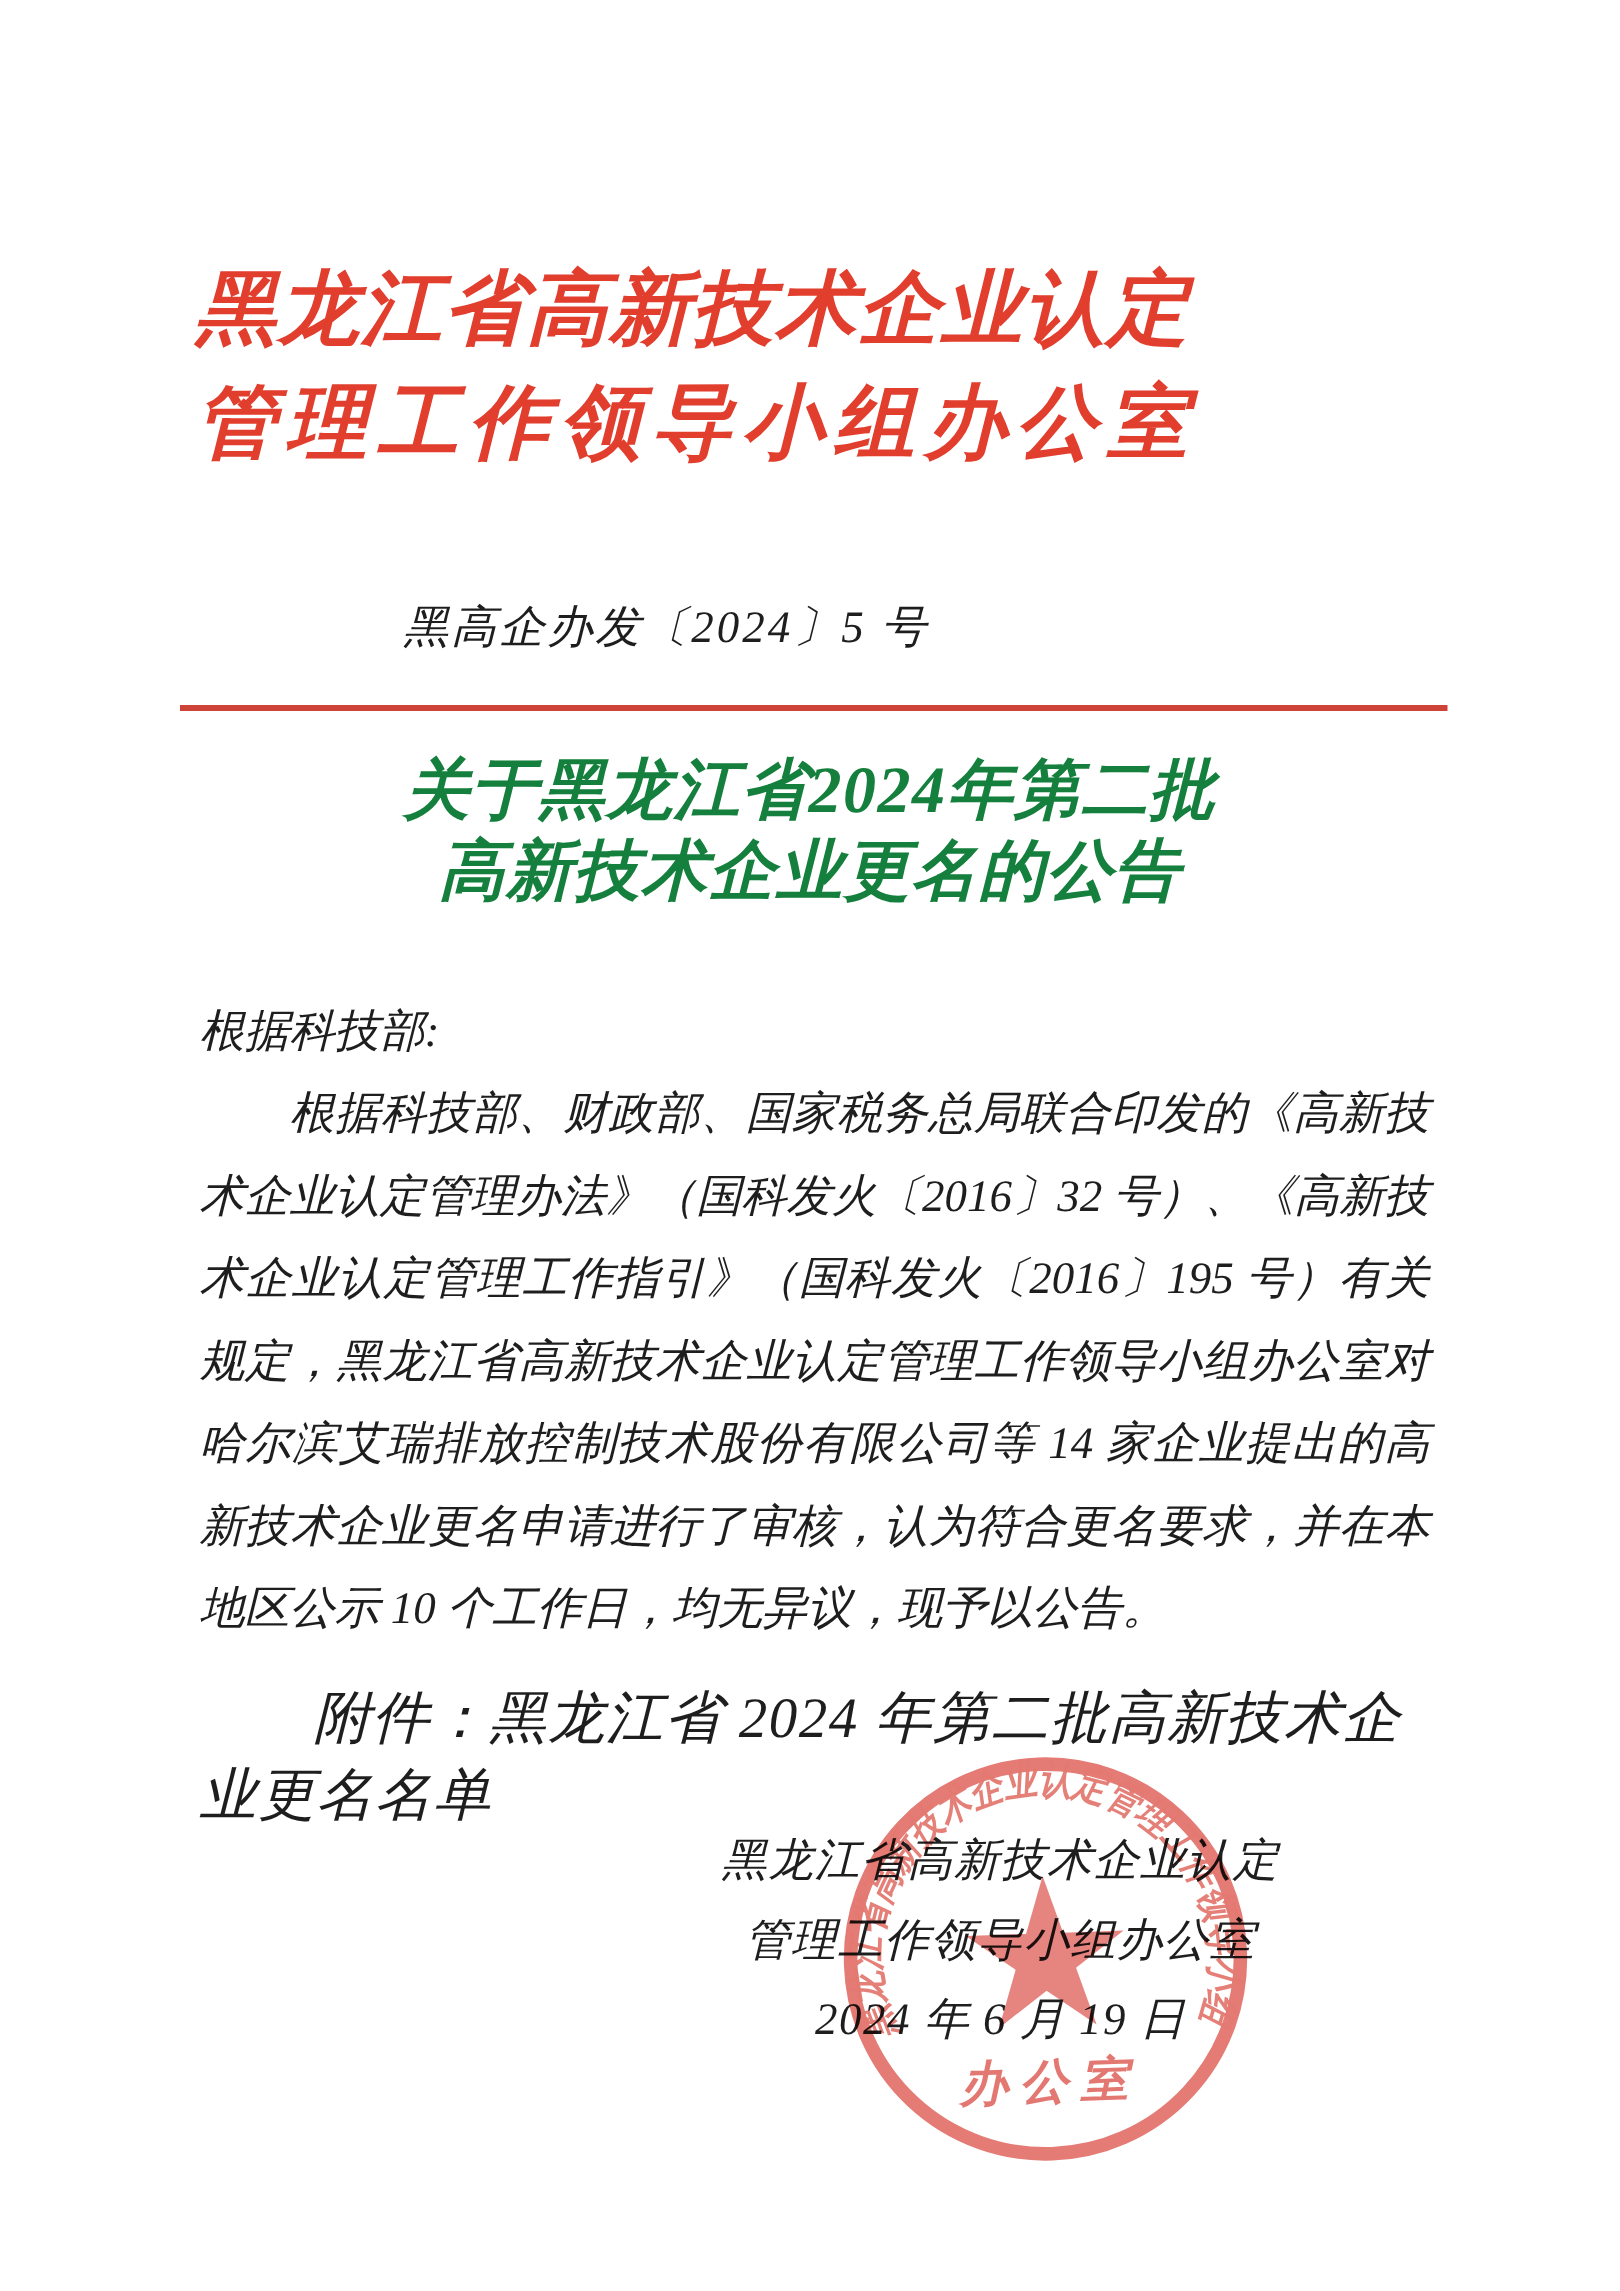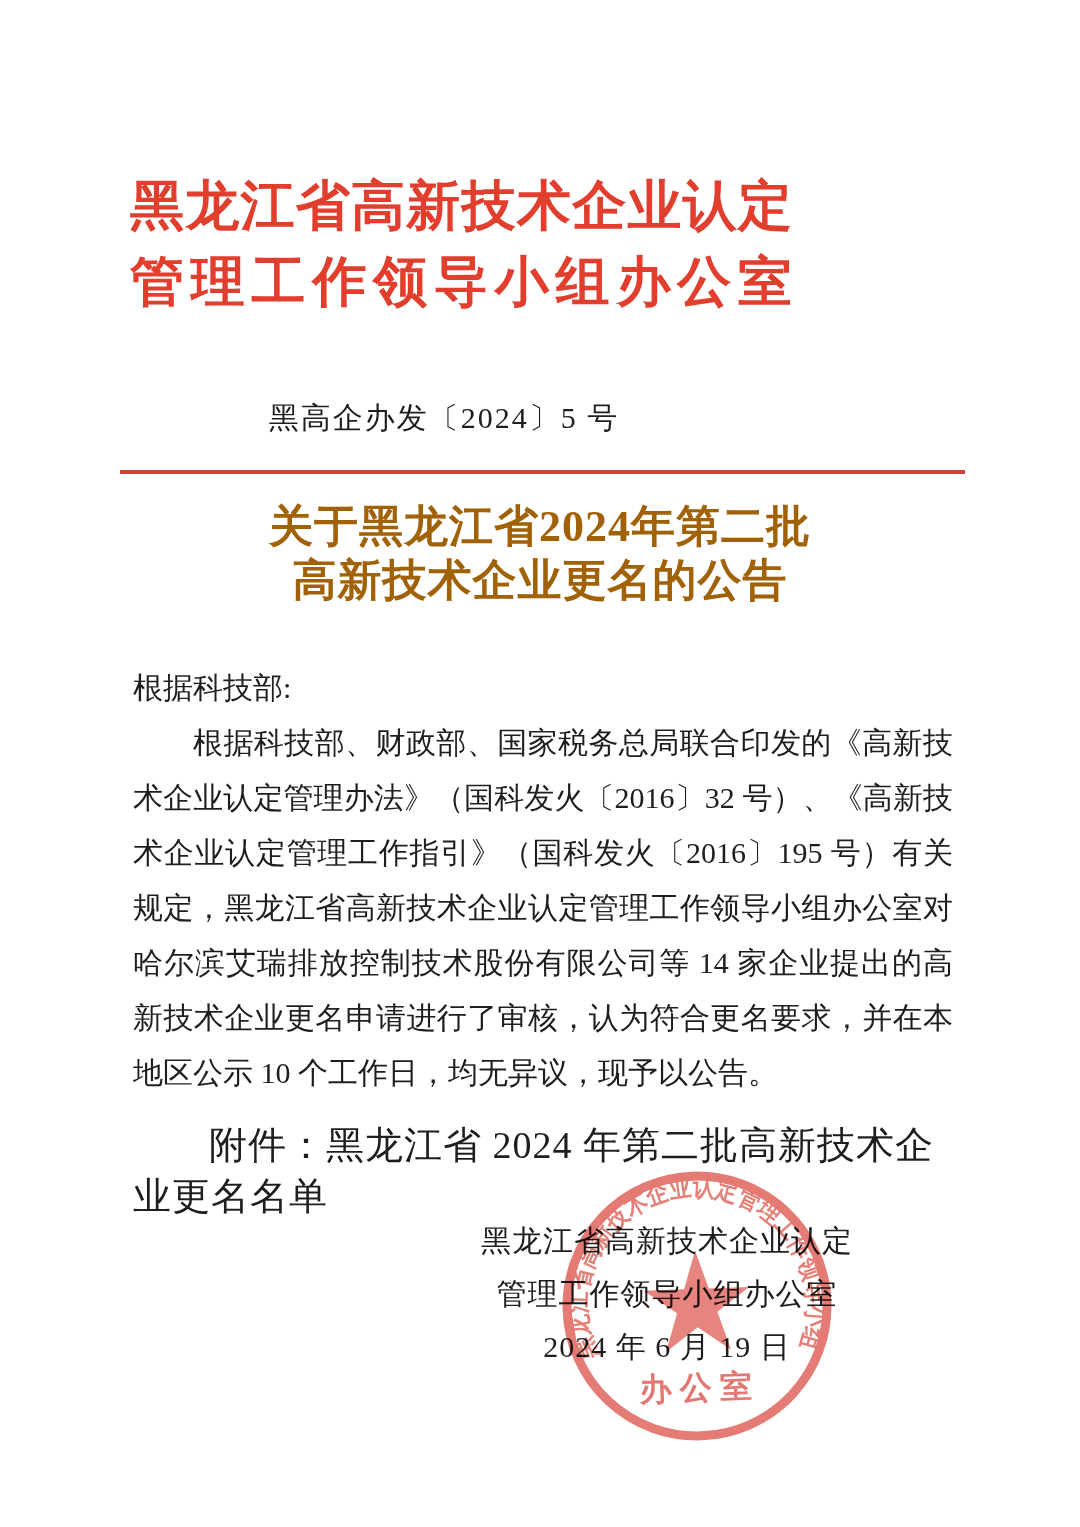--- a/index.html
+++ b/index.html
@@ -13,20 +13,21 @@
   * { margin: 0; padding: 0; box-sizing: border-box; }
   html, body { background: #fff; }
   body { font-family: "Liberation Serif", "DejaVu Serif", serif; }
 
   .page {
     position: relative;
     width: 1080px;
     height: 1527px;
     background: var(--paper-white);
     overflow: hidden;
+    font-style: italic;
   }
 
   
   .masthead {
     position: absolute;
     top: 168px;
     left: 130px;
     width: 838px;
     display: flex;
     align-items: center;
@@ -76,21 +77,21 @@
 
   
   .doc-title {
     position: absolute;
     top: 500px;
     left: 0;
     width: 1080px;
     text-align: center;
     font-size: 44px;
     font-weight: bold;
-    color: #a16207;
+    color: #15803d;
     line-height: 54px;
     letter-spacing: 1px;
   }
 
   
   .body-block {
     position: absolute;
     top: 660px;
     left: 133px;
     width: 820px;

